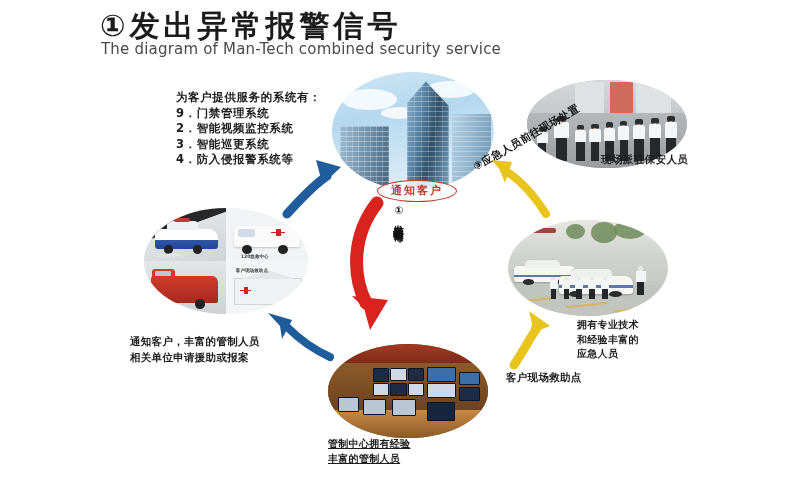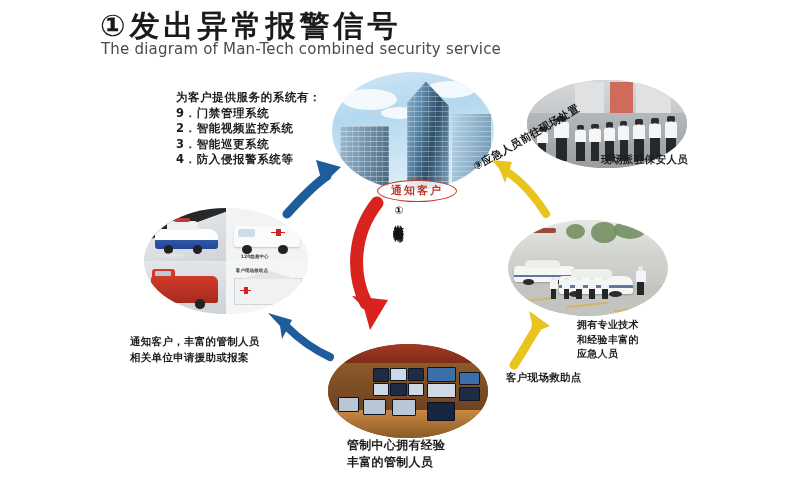--- a/index.html
+++ b/index.html
@@ -25,21 +25,21 @@
     font-size:15px;color:#4a4a4a;letter-spacing:.2px;
     white-space:nowrap;
   }
 
   
   .txt{position:absolute;color:#1d1d1d;font-weight:bold;white-space:pre;line-height:1.35;}
 
   .sys-list{left:176px;top:90px;font-size:11.5px;letter-spacing:.6px;}
   .cap-guards{left:601px;top:152px;font-size:10.5px;letter-spacing:.4px;}
   .cap-resp{left:561px;top:318px;font-size:10px;letter-spacing:.3px;line-height:1.45;margin-left:16px;}
-  .cap-ctrl{left:347px;top:437px;font-size:12px;letter-spacing:.3px;line-height:1.45;}
+  .cap-ctrl{left:328px;top:437px;font-size:10px;letter-spacing:.3px;line-height:1.45;text-decoration:underline;}
   .cap-notify{left:130px;top:334px;font-size:10.5px;letter-spacing:.3px;line-height:1.5;}
   .step2{left:506px;top:370px;font-size:10.5px;letter-spacing:.3px;}
 
   
   .anomaly{
     position:absolute;left:417px;top:180px;
     transform:translateX(-50%);
     padding:2px 13px 3px 13px;
     border:1.6px solid #c0392b;border-radius:50%/50%;
     color:#c0392b;font-size:11px;font-weight:bold;letter-spacing:2px;

